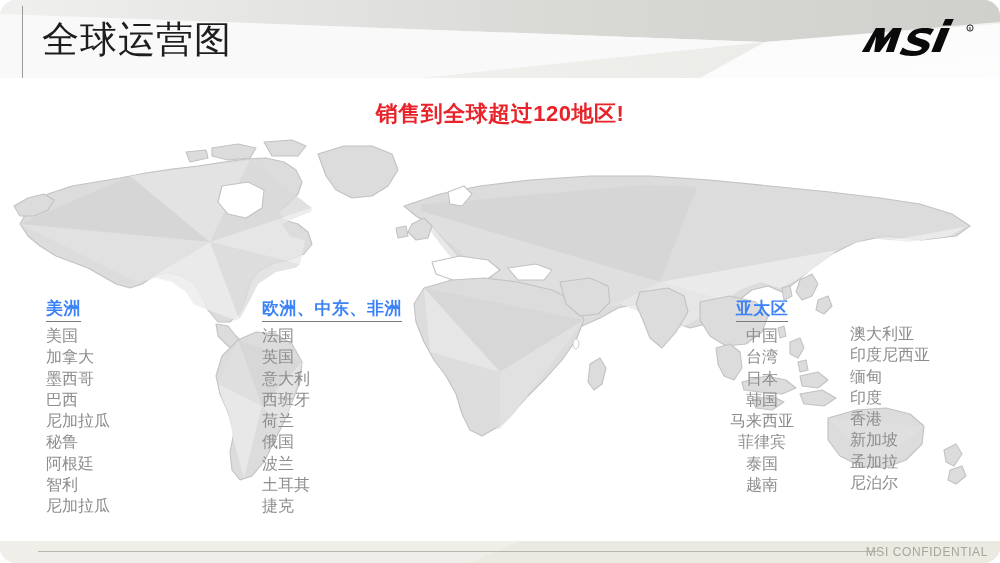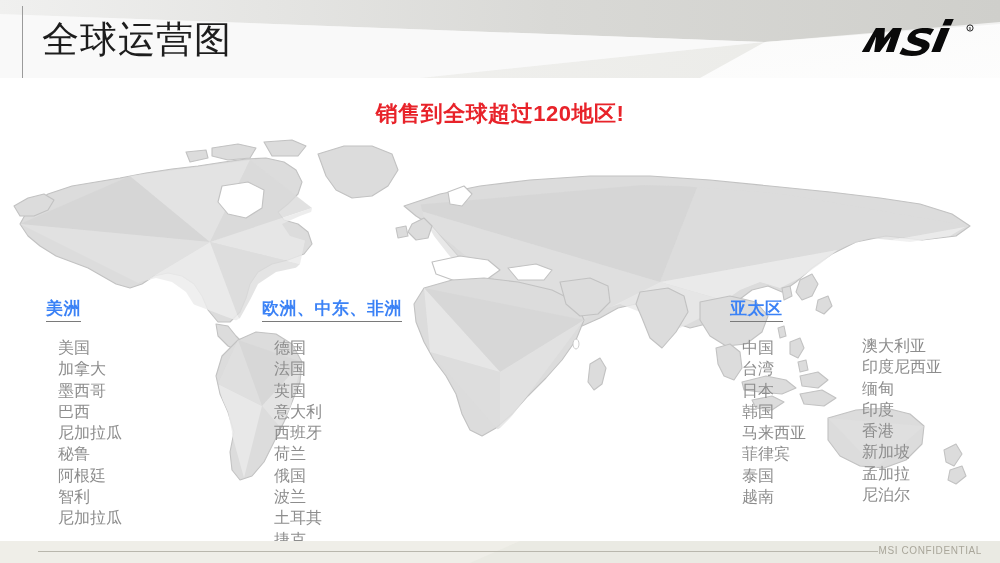--- a/index.html
+++ b/index.html
@@ -1,21 +1,21 @@
 <!DOCTYPE html>
 <html><head>
 <meta charset="utf-8">
 <style>
   html,body{margin:0;padding:0;background:#fff;}
   body{
     width:1000px;height:563px;position:relative;overflow:hidden;
     font-family:"Liberation Sans","DejaVu Sans",sans-serif;
     background:#ffffff;
   }
-  .slide{position:absolute;inset:0;overflow:hidden;background:#fff;}
+  .slide{position:absolute;inset:0;overflow:hidden;background:#fff;border-radius:16px;}
 
   
   .header{
     position:absolute;left:0;top:0;width:1000px;height:78px;
     background:linear-gradient(180deg,#eceded 0%,#f3f4f4 45%,#fbfbfb 100%);
     overflow:hidden;
   }
   .hdr-svg{position:absolute;left:0;top:0;width:1000px;height:78px;display:block;}
   .hdr-rule{
     position:absolute;left:22px;top:6px;width:1px;height:72px;
@@ -44,42 +44,42 @@
   .map svg{display:block;width:1000px;height:380px;}
 
   
   .region{position:absolute;}
   .region .r-head{
     font-size:17px;font-weight:bold;color:#3b82f6;
     border-bottom:1.4px solid #7a7a7a;
     display:inline-block;padding-bottom:1px;margin-bottom:3px;
     white-space:nowrap;letter-spacing:0.5px;
   }
-  .region .r-list{margin:12px;padding:0;list-style:none;}
+  .region .r-list{margin:0;padding:0;list-style:none;}
   .region .r-list li{
     font-size:16px;line-height:21.3px;color:#8d8d8d;white-space:nowrap;
   }
   #region-americas{left:46px;top:297px;}
   #region-emea{left:262px;top:297px;font-family:Liberation Serif, serif;}
-  #region-apac{left:730px;top:297px;}
+  #region-apac{left:730px;top:297px;text-align:center;}
   #region-apac-2{left:850px;top:323px;}
   #region-apac-2 .r-list li{line-height:21.3px;}
 
   
   .footer{
     position:absolute;left:0;bottom:0;width:1000px;height:22px;
     background:#efeee8;overflow:hidden;
   }
   .footer svg{position:absolute;left:0;top:0;width:1000px;height:22px;}
   .footer-line{
     position:absolute;left:38px;top:10px;width:840px;height:1px;background:#b9b7ad;
   }
   .footer-text{
-    position:absolute;right:18px;top:4px;
-    font-size:10px;letter-spacing:0.6px;color:#a9a69a;white-space:nowrap;margin-left:48px;
+    position:absolute;right:12px;top:4px;
+    font-size:12px;letter-spacing:0.6px;color:#a9a69a;white-space:nowrap;margin-left:48px;
   }
 </style>
 </head>
 <body>
 
 <div class="slide">
 
   <div class="header">
     <svg class="hdr-svg" viewBox="0 0 1000 78" preserveAspectRatio="none">
       <defs>
@@ -295,21 +295,20 @@
       <li>秘鲁</li>
       <li>阿根廷</li>
       <li>智利</li>
       <li>尼加拉瓜</li>
     </ul>
   </div>
 
   <div class="region" id="region-emea">
     <div class="r-head">欧洲、中东、非洲</div>
     <ul class="r-list">
-      <li>德国</li>
       <li>法国</li>
       <li>英国</li>
       <li>意大利</li>
       <li>西班牙</li>
       <li>荷兰</li>
       <li>俄国</li>
       <li>波兰</li>
       <li>土耳其</li>
       <li>捷克</li>
     </ul>

